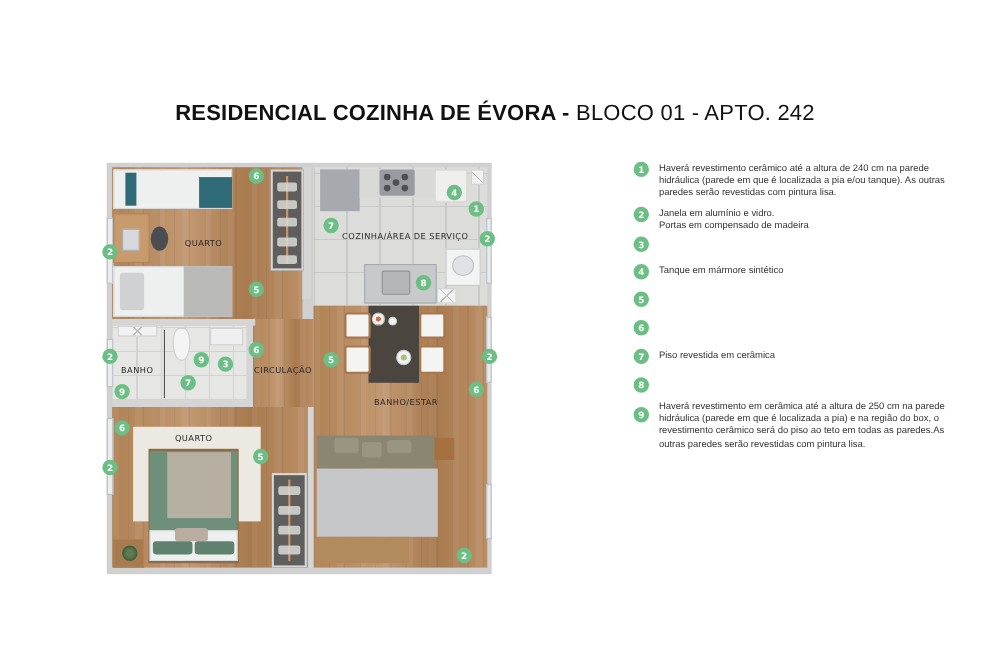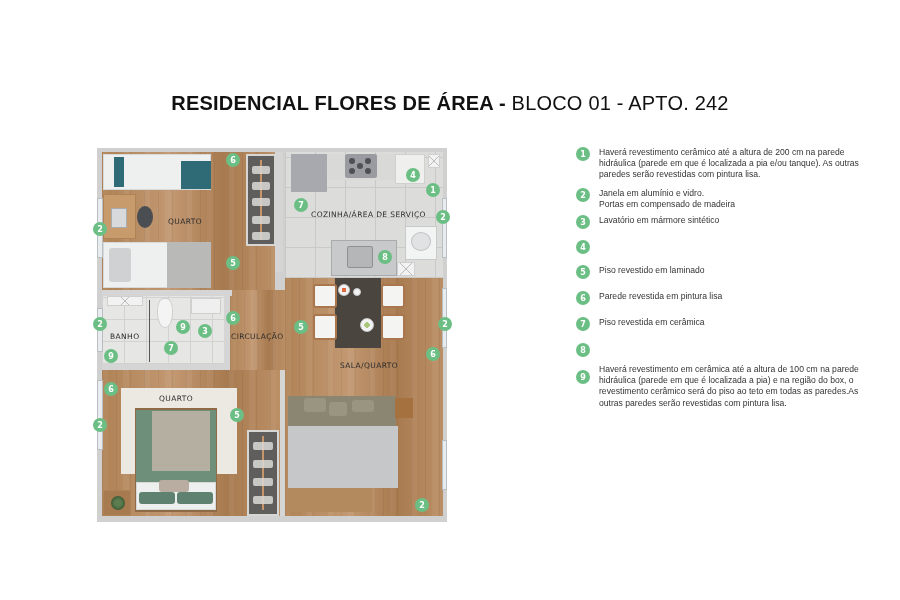--- a/index.html
+++ b/index.html
@@ -94,21 +94,21 @@
     flex: 0 0 auto; width: 14px; height: 14px; border-radius: 50%; background: #6cbf84;
     color: #fff; font-size: 8px; font-weight: 700; display: flex; align-items: center; justify-content: center;
     font-family: "DejaVu Sans", sans-serif; margin-right: 9px;
   }
   .legend-item .ltext { font-size: 8.6px; line-height: 11.2px; color: #333; width: 268px; white-space: pre-line; }
 </style>
 </head>
 <body>
 
 <div class="title">
-  <span class="bold">RESIDENCIAL FLORES DE ÁREA -</span><span class="light"> BLOCO 01 - APTO. 242</span>
+  <span class="bold">RESIDENCIAL COZINHA DE ÉVORA -</span><span class="light"> BLOCO 01 - APTO. 242</span>
 </div>
 
 <div class="plan">
 
   <div class="room wood" style="left:5px; top:4px; width:173px; height:138px;"></div>
   <div class="room tile" style="left:188px; top:4px; width:158px; height:126px;"></div>
   <div class="room btile" style="left:5px; top:148px; width:128px; height:68px;"></div>
   <div class="room wood" style="left:133px; top:142px; width:55px; height:80px;"></div>
   <div class="room wood" style="left:188px; top:130px; width:158px; height:238px;"></div>
   <div class="room wood" style="left:5px; top:222px; width:178px; height:146px;"></div>
@@ -200,21 +200,21 @@
     <span class="cloth" style="top:10px;"></span>
     <span class="cloth" style="top:28px;"></span>
     <span class="cloth" style="top:46px;"></span>
     <span class="cloth" style="top:64px;"></span>
   </div>
 
   <div class="room-label" style="left:71px; top:69px;">QUARTO</div>
   <div class="room-label" style="left:214px; top:62px;">COZINHA/ÁREA DE SERVIÇO</div>
   <div class="room-label" style="left:13px; top:184px;">BANHO</div>
   <div class="room-label" style="left:134px; top:184px;">CIRCULAÇÃO</div>
-  <div class="room-label" style="left:243px; top:213px;">SALA/QUARTO</div>
+  <div class="room-label" style="left:243px; top:213px;">BANHO/ESTAR</div>
   <div class="room-label" style="left:62px; top:246px;">QUARTO</div>
 
   <div class="badge" style="left:129px; top:5px;">6</div>
   <div class="badge" style="left:-4px; top:74px;">2</div>
   <div class="badge" style="left:129px; top:108px;">5</div>
   <div class="badge" style="left:309px; top:20px;">4</div>
   <div class="badge" style="left:329px; top:35px;">1</div>
   <div class="badge" style="left:197px; top:50px;">7</div>
   <div class="badge" style="left:339px; top:62px;">2</div>
   <div class="badge" style="left:281px; top:102px;">8</div>
@@ -229,46 +229,44 @@
   <div class="badge" style="left:329px; top:199px;">6</div>
   <div class="badge" style="left:7px; top:234px;">6</div>
   <div class="badge" style="left:133px; top:260px;">5</div>
   <div class="badge" style="left:-4px; top:270px;">2</div>
   <div class="badge" style="left:318px; top:350px;">2</div>
 </div>
 
 <div class="legend">
   <div class="legend-item" style="top:0px;">
     <span class="lbadge">1</span>
-    <span class="ltext">Haverá revestimento cerâmico até a altura de 200 cm na parede hidráulica (parede em que é localizada a pia e/ou tanque). As outras paredes serão revestidas com pintura lisa.</span>
+    <span class="ltext">Haverá revestimento cerâmico até a altura de 240 cm na parede hidráulica (parede em que é localizada a pia e/ou tanque). As outras paredes serão revestidas com pintura lisa.</span>
   </div>
   <div class="legend-item" style="top:41px;">
     <span class="lbadge">2</span>
     <span class="ltext">Janela em alumínio e vidro.
 Portas em compensado de madeira</span>
   </div>
   <div class="legend-item" style="top:68px;">
     <span class="lbadge">3</span>
-    <span class="ltext">Lavatório em mármore sintético</span>
   </div>
   <div class="legend-item" style="top:93px;">
     <span class="lbadge">4</span>
+    <span class="ltext">Tanque em mármore sintético</span>
   </div>
   <div class="legend-item" style="top:118px;">
     <span class="lbadge">5</span>
-    <span class="ltext">Piso revestido em laminado</span>
   </div>
   <div class="legend-item" style="top:144px;">
     <span class="lbadge">6</span>
-    <span class="ltext">Parede revestida em pintura lisa</span>
   </div>
   <div class="legend-item" style="top:170px;">
     <span class="lbadge">7</span>
     <span class="ltext">Piso revestida em cerâmica</span>
   </div>
   <div class="legend-item" style="top:196px;">
     <span class="lbadge">8</span>
   </div>
   <div class="legend-item" style="top:217px;">
     <span class="lbadge" style="margin-top:6px;">9</span>
-    <span class="ltext">Haverá revestimento em cerâmica até a altura de 100 cm na parede hidráulica (parede em que é localizada a pia) e na região do box, o revestimento cerâmico será do piso ao teto em todas as paredes.As outras paredes serão revestidas com pintura lisa.</span>
+    <span class="ltext">Haverá revestimento em cerâmica até a altura de 250 cm na parede hidráulica (parede em que é localizada a pia) e na região do box, o revestimento cerâmico será do piso ao teto em todas as paredes.As outras paredes serão revestidas com pintura lisa.</span>
   </div>
 </div>
 
 </body></html>

